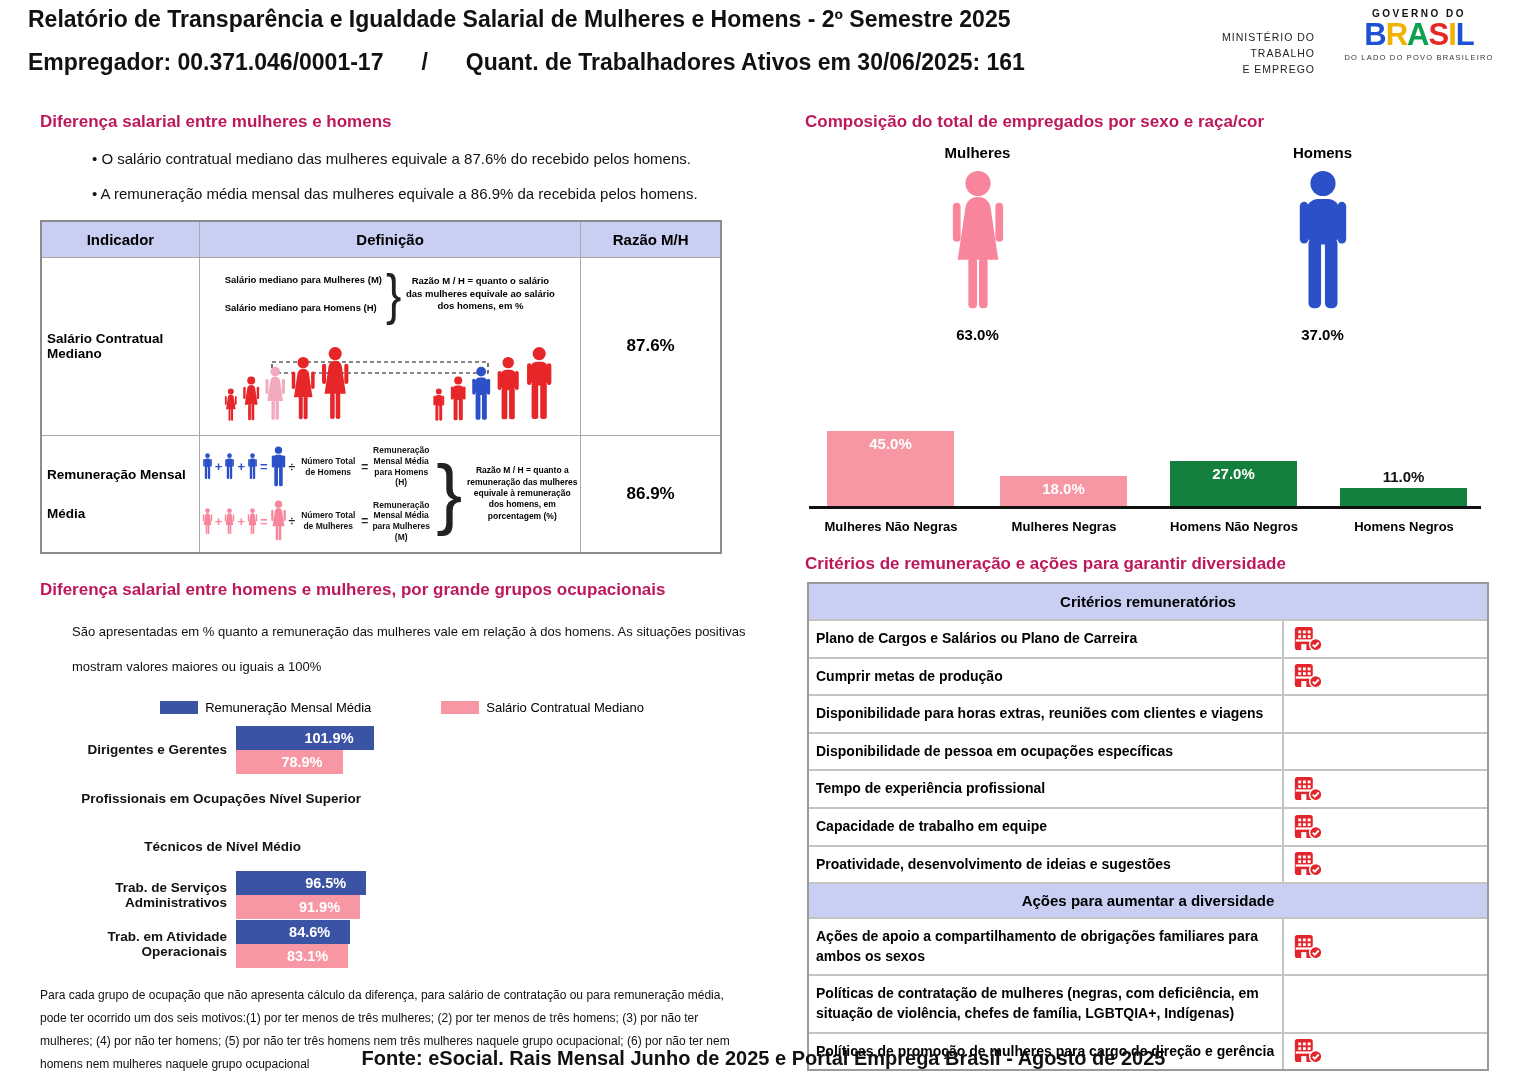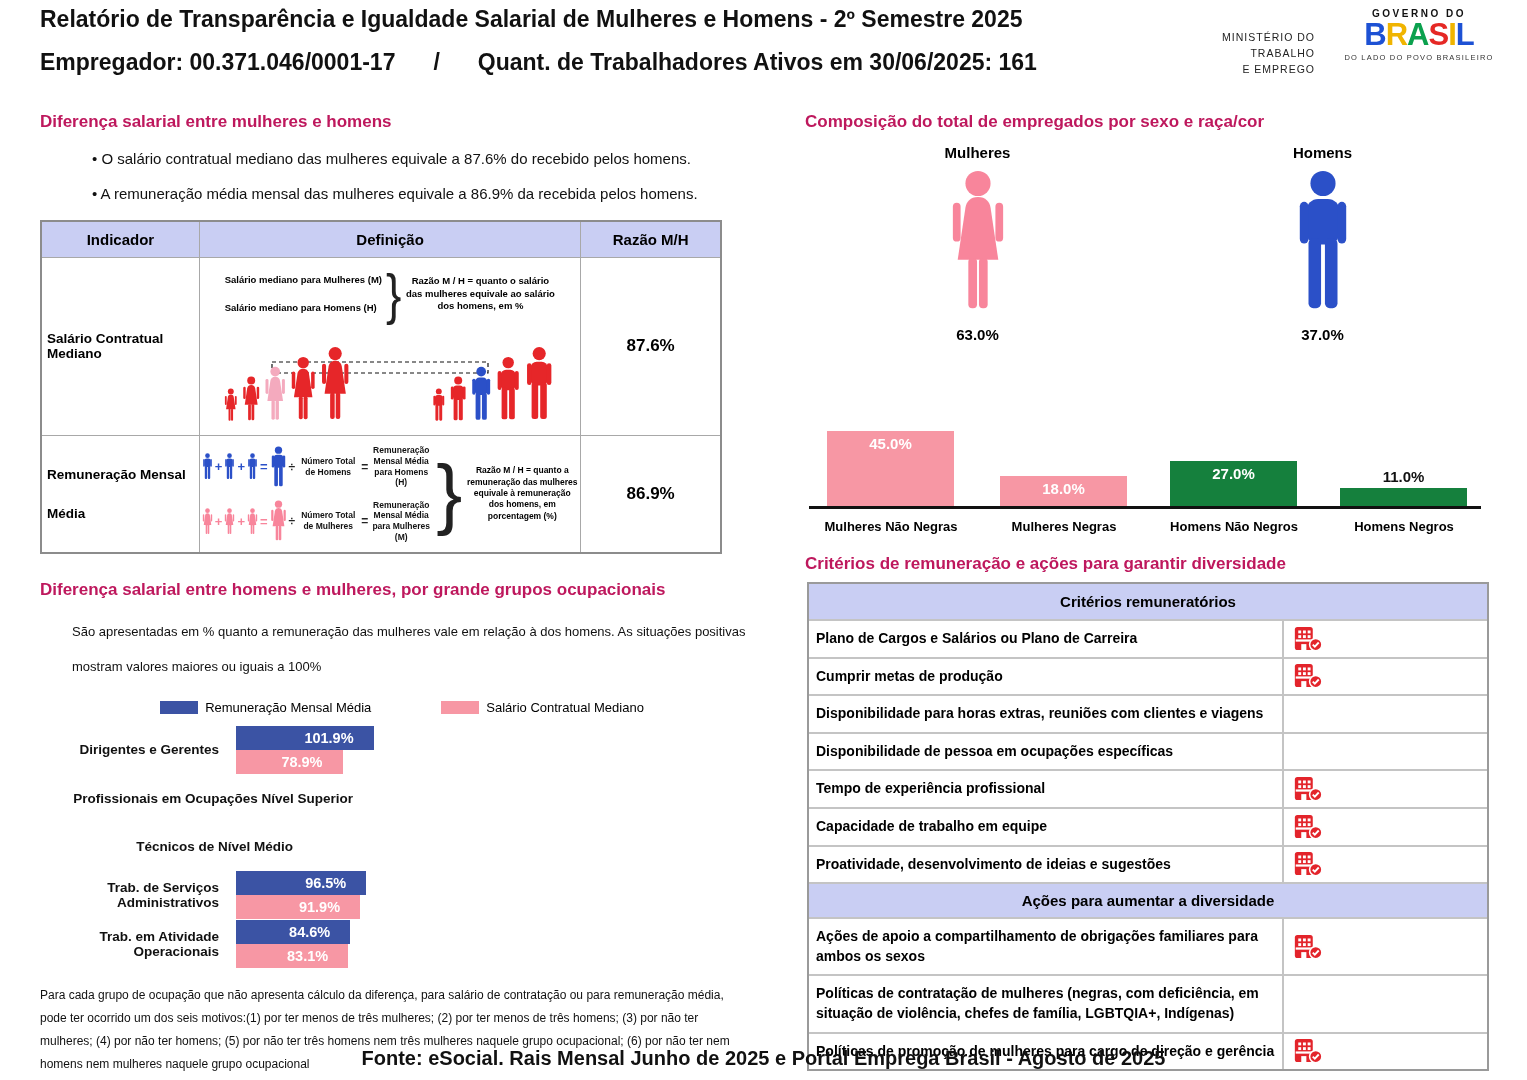--- a/index.html
+++ b/index.html
@@ -1,20 +1,20 @@
 <!DOCTYPE html>
 <html lang="pt-BR"><head>
 <meta charset="utf-8">
 <style>
   * { margin:0; padding:0; box-sizing:border-box; }
   body { font-family:"Liberation Sans", sans-serif; background:#fff; }
   .page { position:relative; width:1527px; height:1080px; background:#fff; overflow:hidden; }
 
   
-  .hdr { position:absolute; left:40px; top:6px; width:1140px; }
+  .hdr { position:absolute; left:28px; top:6px; width:1140px; }
   .hdr h1 { font-size:23px; font-weight:bold; color:#111; }
   .hdr .line2 { margin-top:16px; font-size:23px; font-weight:bold; color:#111; display:flex; gap:38px; }
   .logos { position:absolute; left:1195px; top:8px; width:320px; display:flex; gap:14px; }
   .ministry { width:120px; text-align:right; padding-top:22px; font-size:10.5px; letter-spacing:1px; color:#222; line-height:1.5; }
   .ministry .b { font-weight:normal; }
   .gov { width:180px; text-align:center; }
   .gov .top { font-size:10px; font-weight:bold; letter-spacing:2.5px; color:#111; }
   .gov .word { font-size:31px; font-weight:800; letter-spacing:-1px; line-height:1.05; }
   .gov .bottom { font-size:7.5px; letter-spacing:1.2px; color:#333; margin-top:1px; }
   .gov .c0{color:#1d51d4}.gov .c1{color:#f0b400}.gov .c2{color:#0ba14e}.gov .c3{color:#e52825}.gov .c4{color:#f0b400}.gov .c5{color:#1d51d4}
@@ -53,21 +53,21 @@
   .def-note.small { width:112px; font-size:8.5px; }
 
   
   .occ-sub { margin-top:14px; font-size:13px; color:#111; line-height:2.7; width:700px;margin-left:32px; }
   .legend { display:flex; justify-content:center; gap:70px; margin:16px 0 10px 0; font-size:13px; }
   .legend .item { display:flex; align-items:center; gap:7px; }
   .swatch { width:38px; height:13px; display:inline-block; }
   .swatch.blue { background:#3b53a4; } .swatch.pink { background:#f797a4; }
   .occ-row { display:flex; align-items:center; min-height:49px; }
   .occ-row.empty { min-height:48px; }
-  .occ-label { width:196px; text-align:right; padding-right:17px; font-weight:bold; font-size:13.5px; color:#111; }
+  .occ-label { width:196px; text-align:right; padding-right:9px; font-weight:bold; font-size:13.5px; color:#111; }
   .occ-bars { display:flex; flex-direction:column; }
   .occ-bar { height:24px; display:flex; align-items:center; justify-content:flex-end; padding-right:20px; color:#fff; font-weight:bold; font-size:14.5px; }
   .occ-bar.blue { background:#3b53a4; } .occ-bar.pink { background:#f797a4; }
   .footnote { margin-top:16px; font-size:12px; color:#111; line-height:1.9; width:712px; }
 
   
   .genders { position:absolute; top:32px; left:0; width:690px; display:flex; justify-content:space-around; text-align:center; }
   .gender { width:220px; }
   .gender .glabel { font-size:15px; font-weight:bold; }
   .gender svg { margin-top:8px; }

